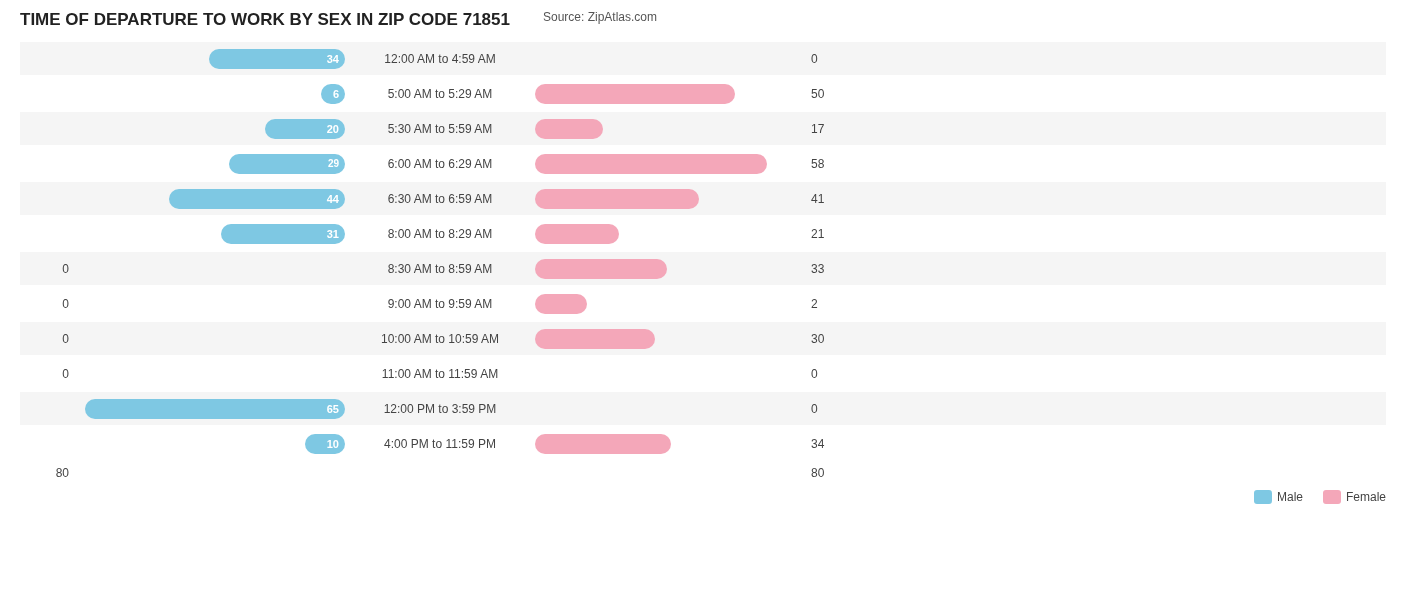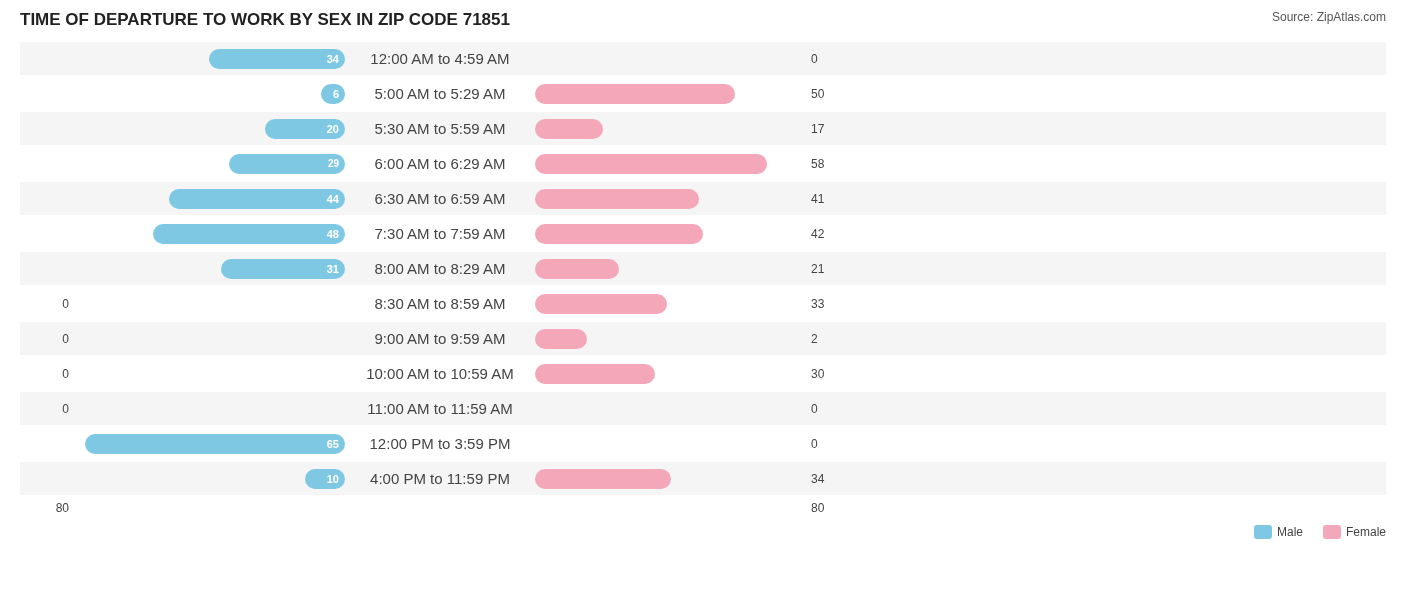--- a/index.html
+++ b/index.html
@@ -5,23 +5,23 @@
     * { box-sizing: border-box; margin: 0; padding: 0; }
     body {
       font-family: Arial, sans-serif;
       background: #fff;
       width: 1406px;
       min-height: 594px;
       padding: 10px 20px 20px 20px;
     }
     .header {
       display: flex;
-      justify-content: space-between;
       align-items: flex-start;
       margin-bottom: 12px;
+      gap: 33px;
     }
     .title {
       font-size: 17px;
       font-weight: bold;
       color: #222;
       text-transform: uppercase;
       max-width: 700px;
     }
     .source {
       font-size: 12px;
@@ -67,21 +67,21 @@
       justify-content: flex-end;
       padding-right: 6px;
       font-size: 11px;
       color: #fff;
       font-weight: bold;
       min-width: 0;
     }
     .label-col {
       width: 190px;
       text-align: center;
-      font-size: 15px;
+      font-size: 12px;
       color: #444;
       flex-shrink: 0;
       padding: 0 6px;
     }
     .right-bar-container {
       width: 270px;
       display: flex;
       justify-content: flex-start;
       align-items: center;
       flex-shrink: 0;
@@ -206,34 +206,20 @@
     <div class="label-col">6:30 AM to 6:59 AM</div>
     <div class="right-bar-container">
       <div class="right-bar" style="width:164px;">
       </div>
     </div>
     <div class="right-val">41</div>
   </div>
       <div class="row">
     <div class="left-val"></div>
     <div class="left-bar-container">
-      <div class="left-bar" style="width:192px;">
-        <span style="color:#fff;font-size:11px;font-weight:bold;">48</span>
-      </div>
-    </div>
-    <div class="label-col">7:30 AM to 7:59 AM</div>
-    <div class="right-bar-container">
-      <div class="right-bar" style="width:168px;">
-      </div>
-    </div>
-    <div class="right-val">42</div>
-  </div>
-      <div class="row">
-    <div class="left-val"></div>
-    <div class="left-bar-container">
       <div class="left-bar" style="width:124px;">
         <span style="color:#fff;font-size:11px;font-weight:bold;">31</span>
       </div>
     </div>
     <div class="label-col">8:00 AM to 8:29 AM</div>
     <div class="right-bar-container">
       <div class="right-bar" style="width:84px;">
       </div>
     </div>
     <div class="right-val">21</div>

